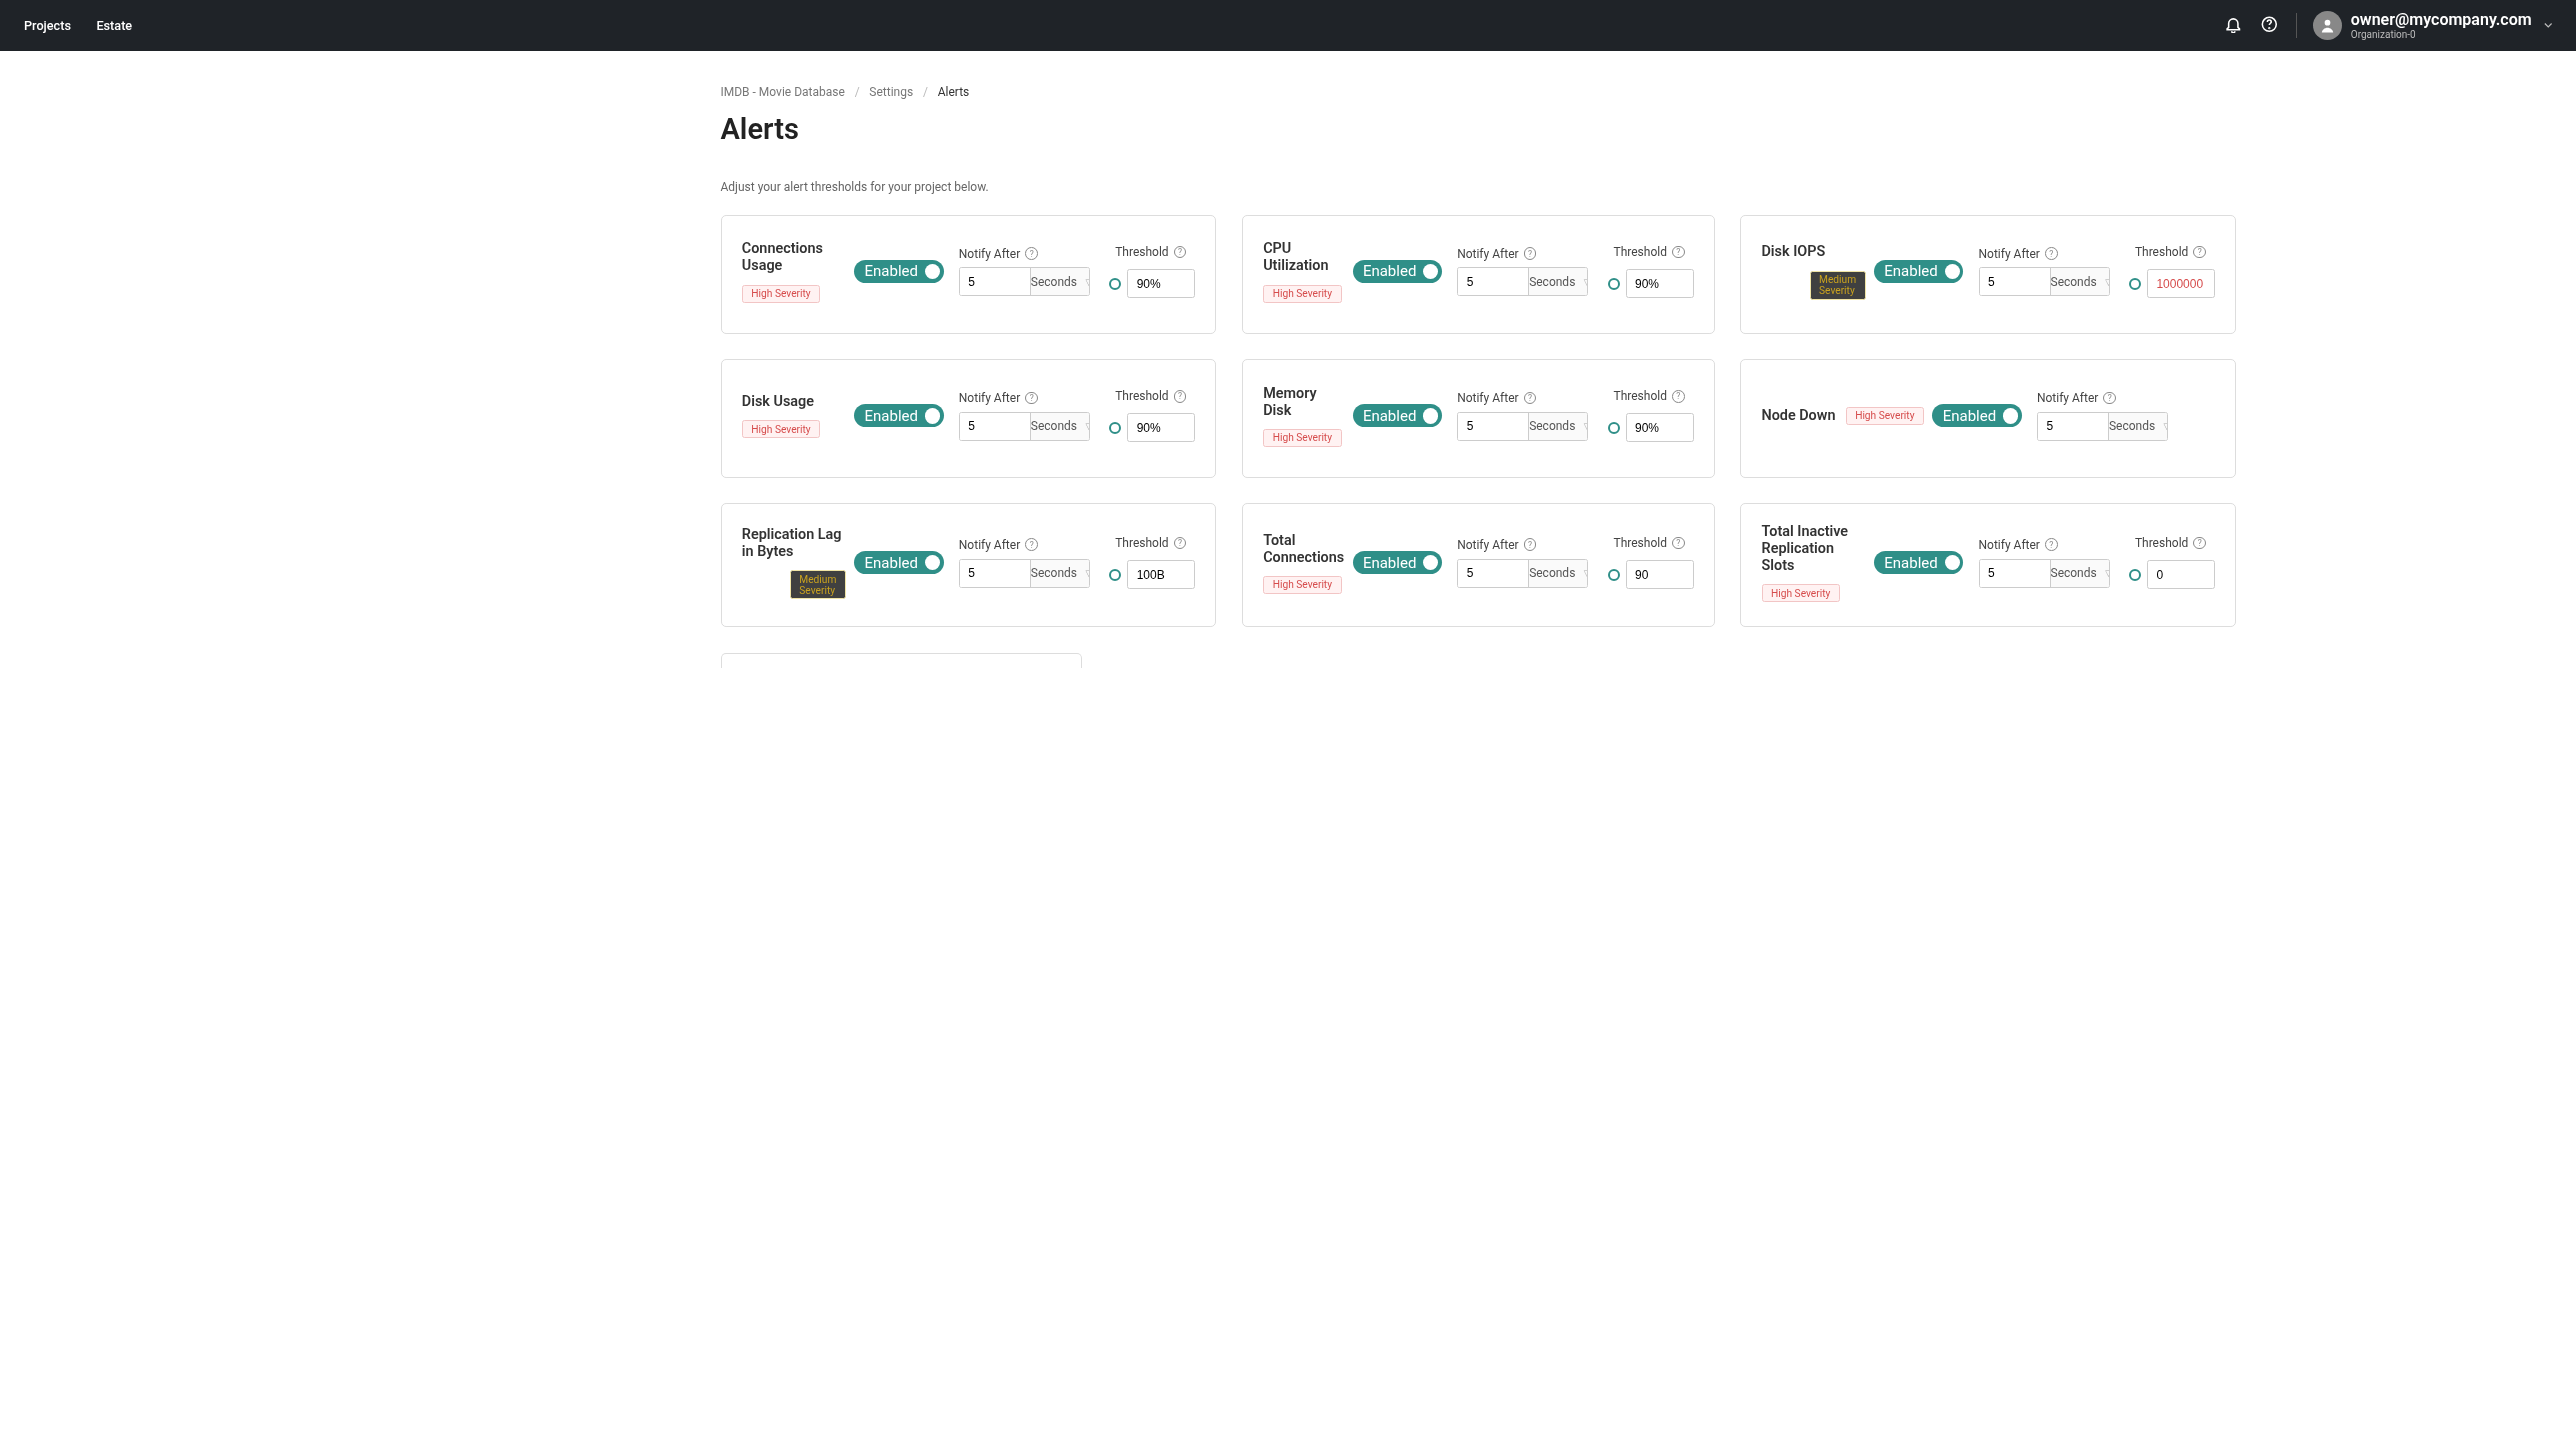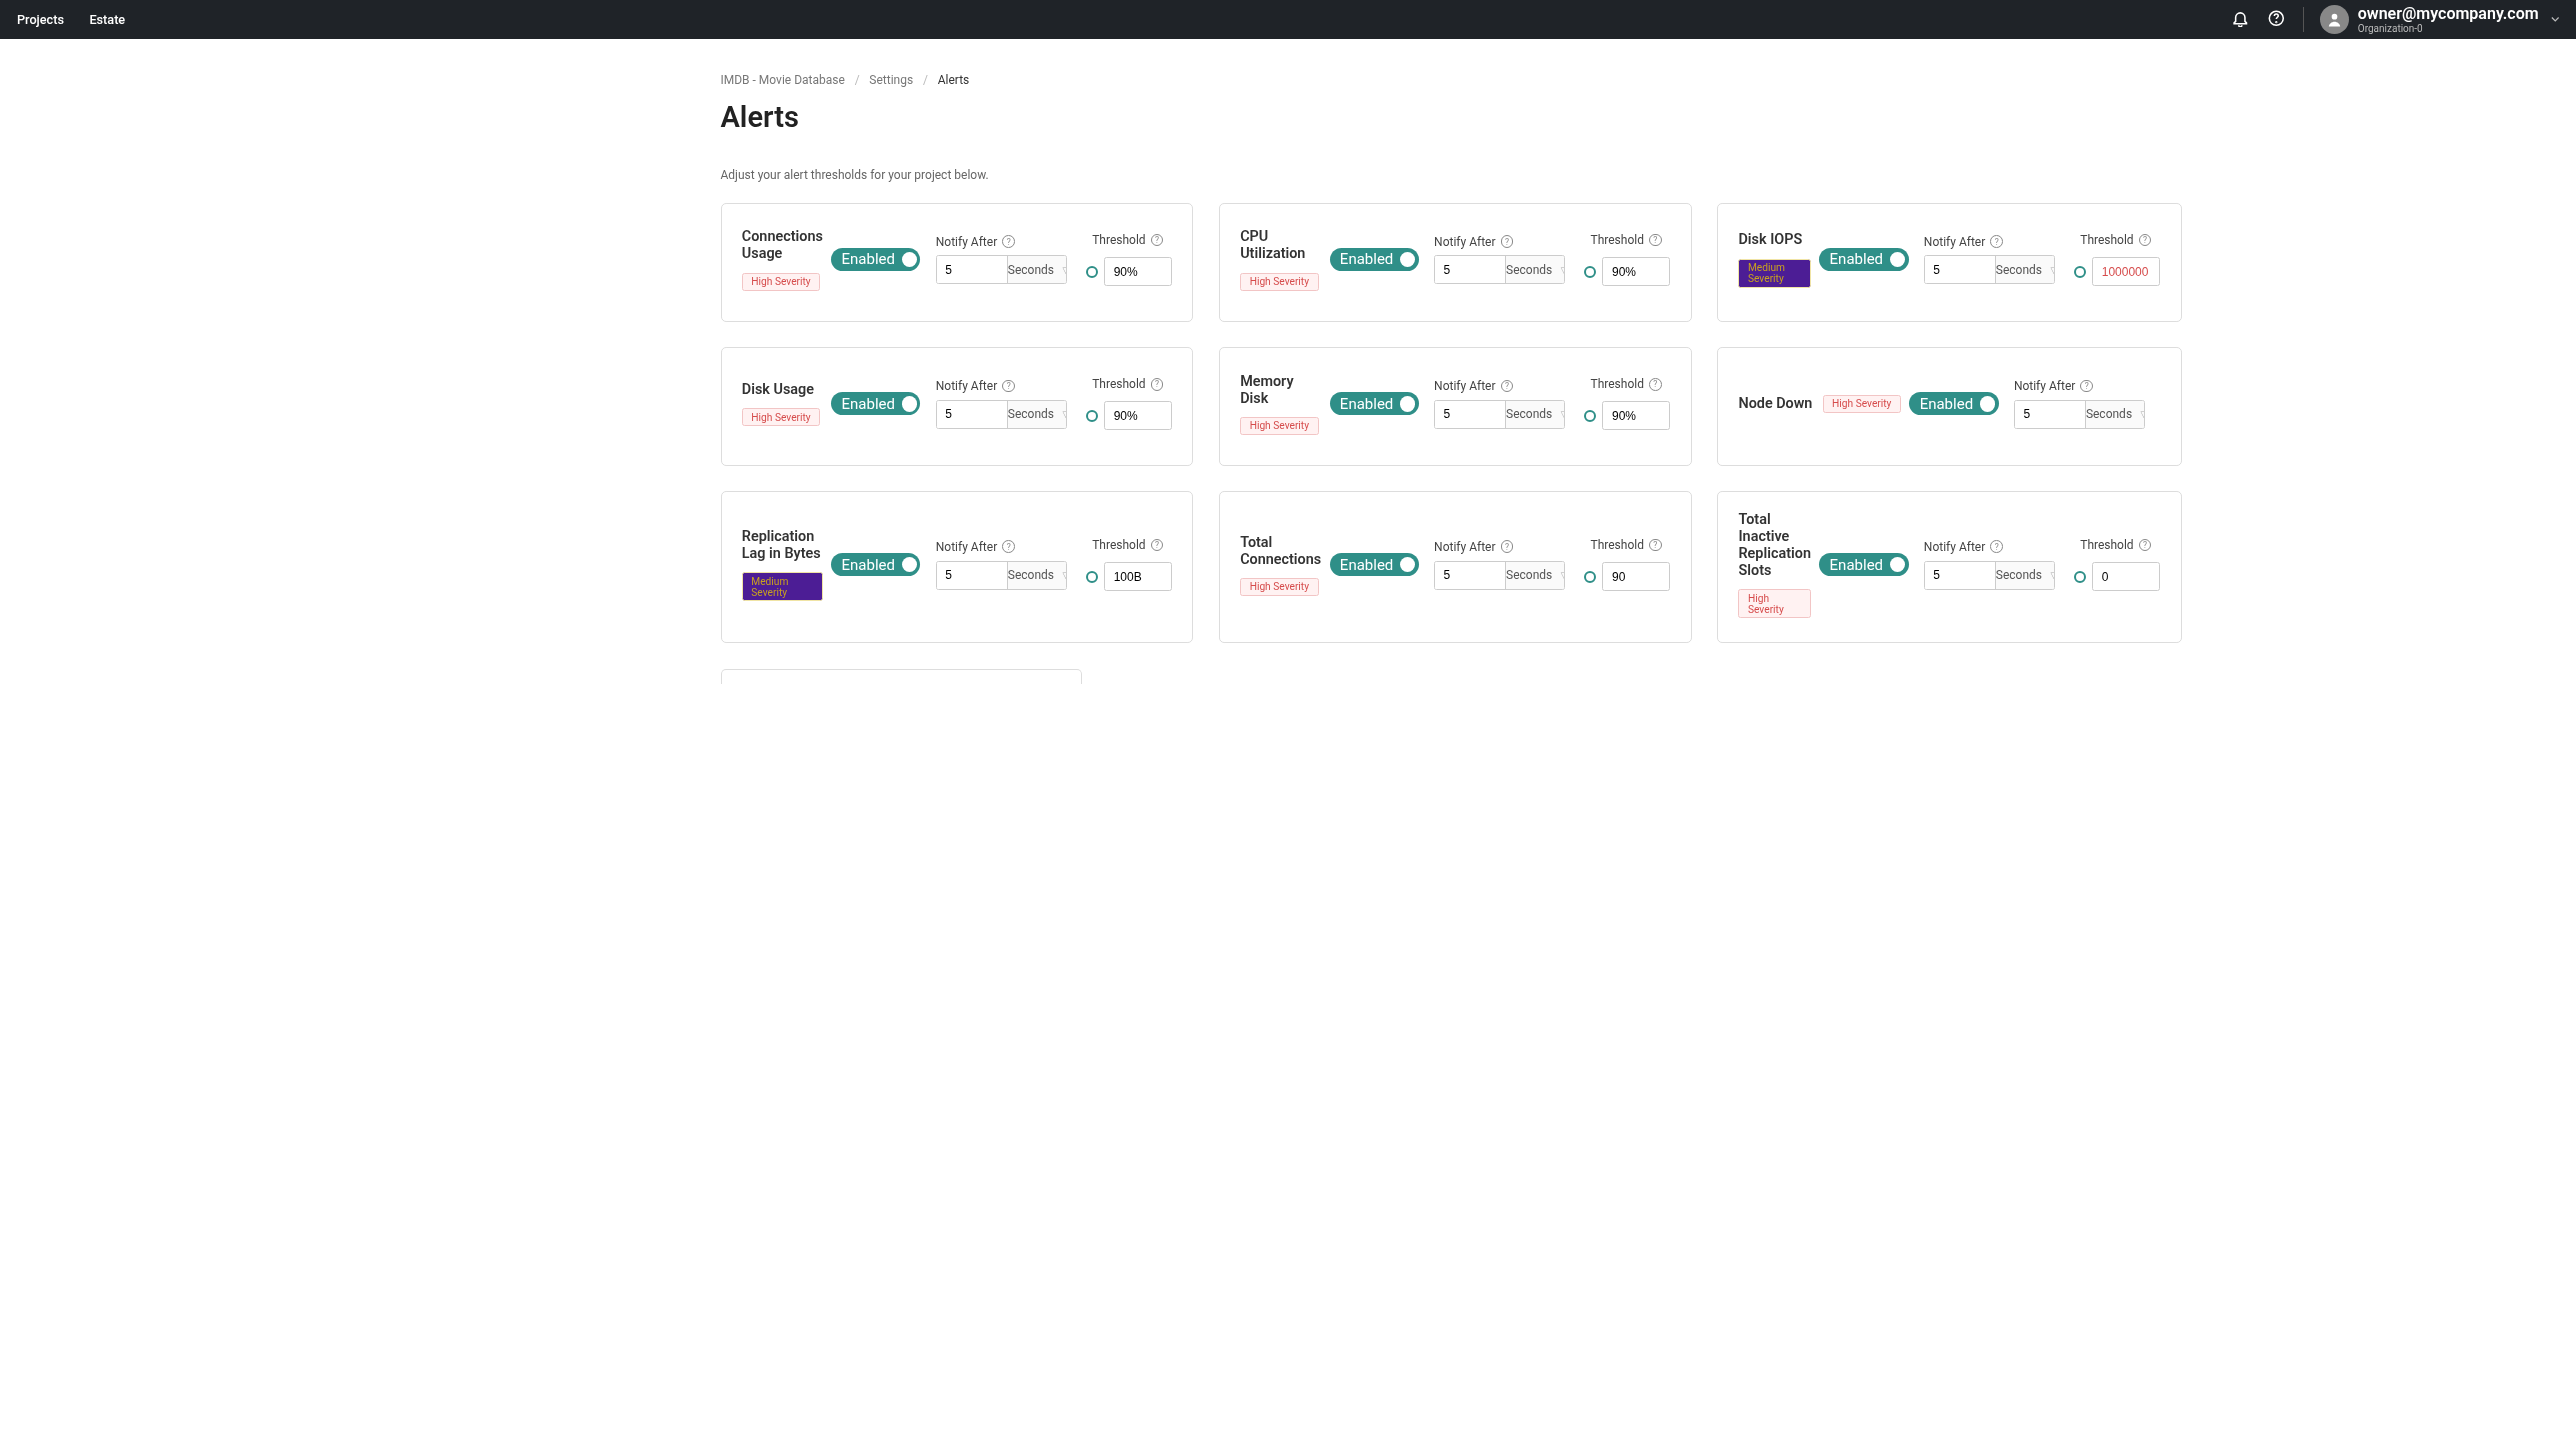--- a/index.html
+++ b/index.html
@@ -7,25 +7,25 @@
     font-family: -apple-system, BlinkMacSystemFont, "Segoe UI", Roboto, Helvetica, Arial, sans-serif;
     background: #fff;
     color: #333;
     font-size: 12px;
   }
 
   
   .topbar {
     background: #1f2328;
     color: #fff;
-    height: 39px;
+    height: 51px;
     display: flex;
     align-items: center;
     justify-content: space-between;
-    padding: 0 17px;
+    padding: 0 24px;
   }
   .topbar-left { display: flex; gap: 25.4px; }
   .topbar-link { color: #fff; font-weight: 500; cursor: pointer; font-size: 12.7px; }
   .topbar-right { display: flex; align-items: center; gap: 17px; }
   .topbar-icon svg { width: 18.6px; height: 18.6px; stroke: #fff; fill: none; stroke-width: 2; }
   .topbar-divider { width: 0.8px; height: 25.4px; background: #555; }
   .account-block { display: flex; align-items: center; gap: 8.5px; cursor: pointer; }
   .avatar {
     width: 29px; height: 29px; border-radius: 50%; background: #888;
     display: flex; align-items: center; justify-content: center;
@@ -79,22 +79,23 @@
     border-radius: 2.5px;
     border: 0.8px solid;
   }
   .badge-high {
     color: #d64c4c;
     background: #fff2f2;
     border-color: #f2c5c5;
   }
   .badge-medium {
     color: #c8a11f;
-    background: #4c1d95;
+    background: #404040;
     border-color: #f0e4a5;
+    margin-left: 48px;
   }
 
   
   .toggle {
     display: flex;
     align-items: center;
     background: #2f8f88;
     border-radius: 17px;
     padding: 2.5px 3.4px 2.5px 10.2px;
     gap: 6.8px;

